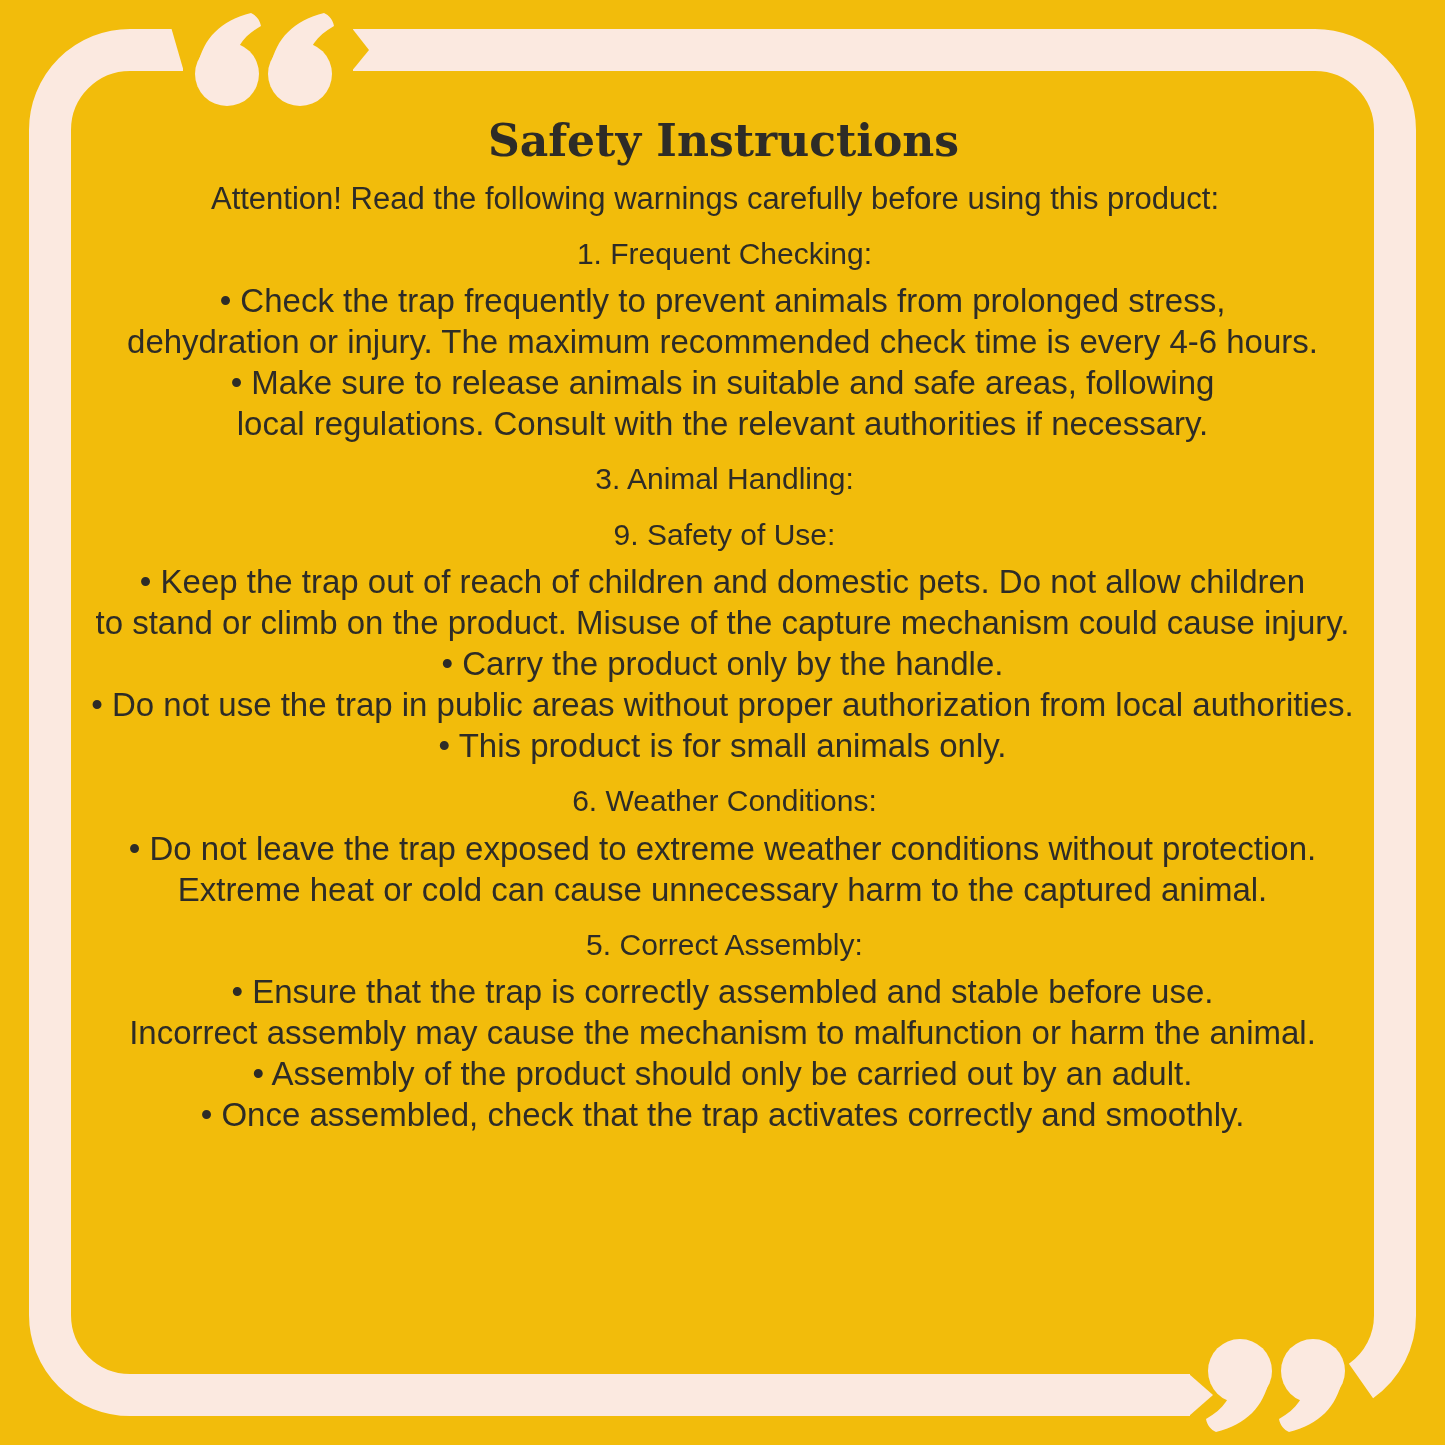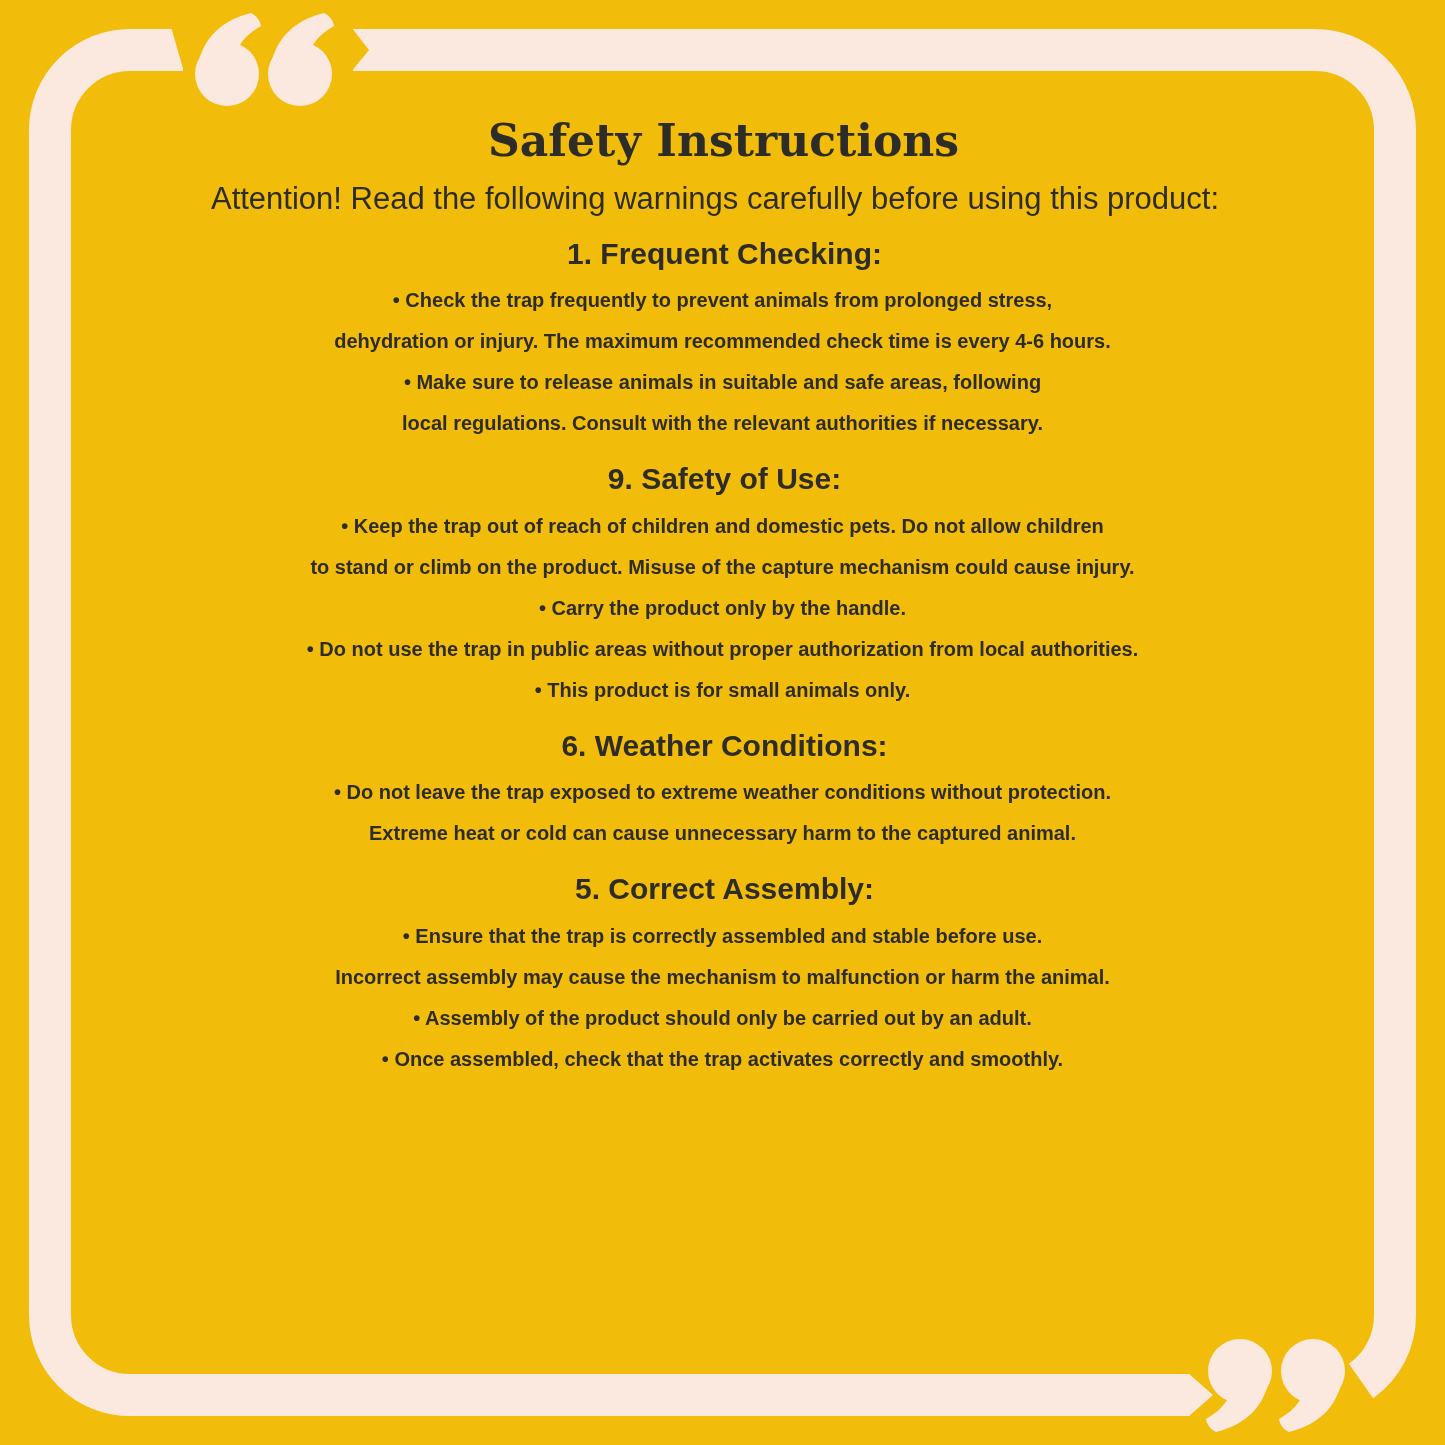--- a/index.html
+++ b/index.html
@@ -52,28 +52,27 @@
   }
   .page-subtitle {
     margin: 0 15px 8px 0;
     font-size: 31px;
     line-height: 1.3;
   }
   .section-heading {
     margin: 15px 0 6px 4px;
     font-size: 30px;
     line-height: 1.35;
-    font-weight: 700;
+    font-weight: 400;
   }
   .bullet {
     margin: 0;
-    font-size: 20px;
+    font-size: 33px;
     line-height: 41px;
     white-space: pre-line;
-    font-weight: bold;
   }
 </style>
 </head>
 <body>
 
 <div class="canvas">
 
   <svg class="frame-svg" viewBox="0 0 1445 1445" aria-hidden="true">
 
     <path class="frame-stroke" d="M 353 50 H 1315 A 80 80 0 0 1 1395 130 V 1315 A 80 80 0 0 1 1361 1381"></path>
@@ -116,20 +115,21 @@
       <p class="bullet">•  Check the trap frequently to prevent animals from prolonged stress,
 dehydration or injury. The maximum recommended check time is every 4-6 hours.</p>
     </section>
 
     <section>
       <p class="bullet">•  Make sure to release animals in suitable and safe areas, following
 local regulations. Consult with the relevant authorities if necessary.</p>
     </section>
 
     <section>
+      <h2 class="section-heading">3. Animal Handling:</h2>
     </section>
 
     <section>
       <h2 class="section-heading">9. Safety of Use:</h2>
       <p class="bullet">•  Keep the trap out of reach of children and domestic pets. Do not allow children
 to stand or climb on the product. Misuse of the capture mechanism could cause injury.</p>
       <p class="bullet">•  Carry the product only by the handle.</p>
       <p class="bullet">•  Do not use the trap in public areas without proper authorization from local authorities.</p>
       <p class="bullet">•  This product is for small animals only.</p>
     </section>

